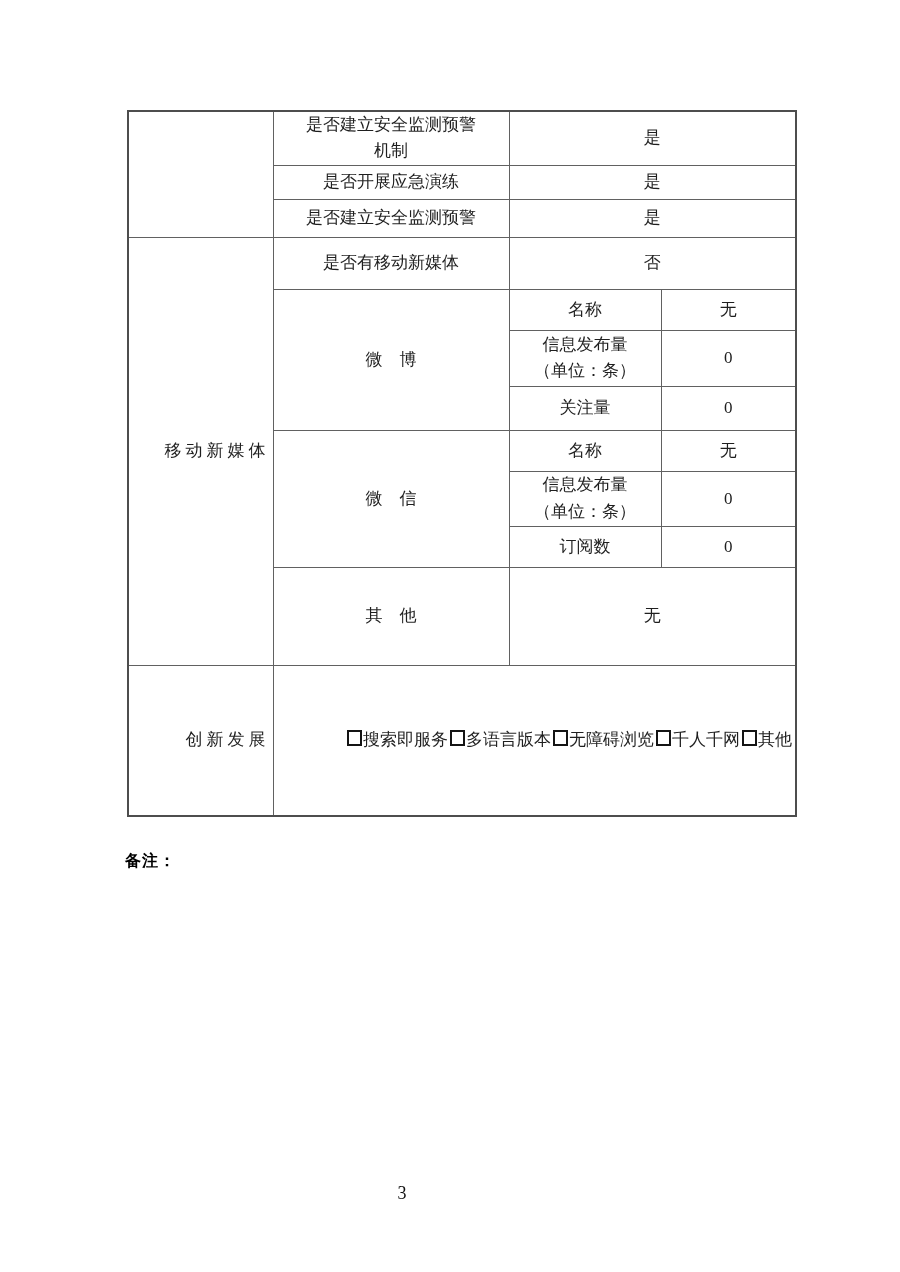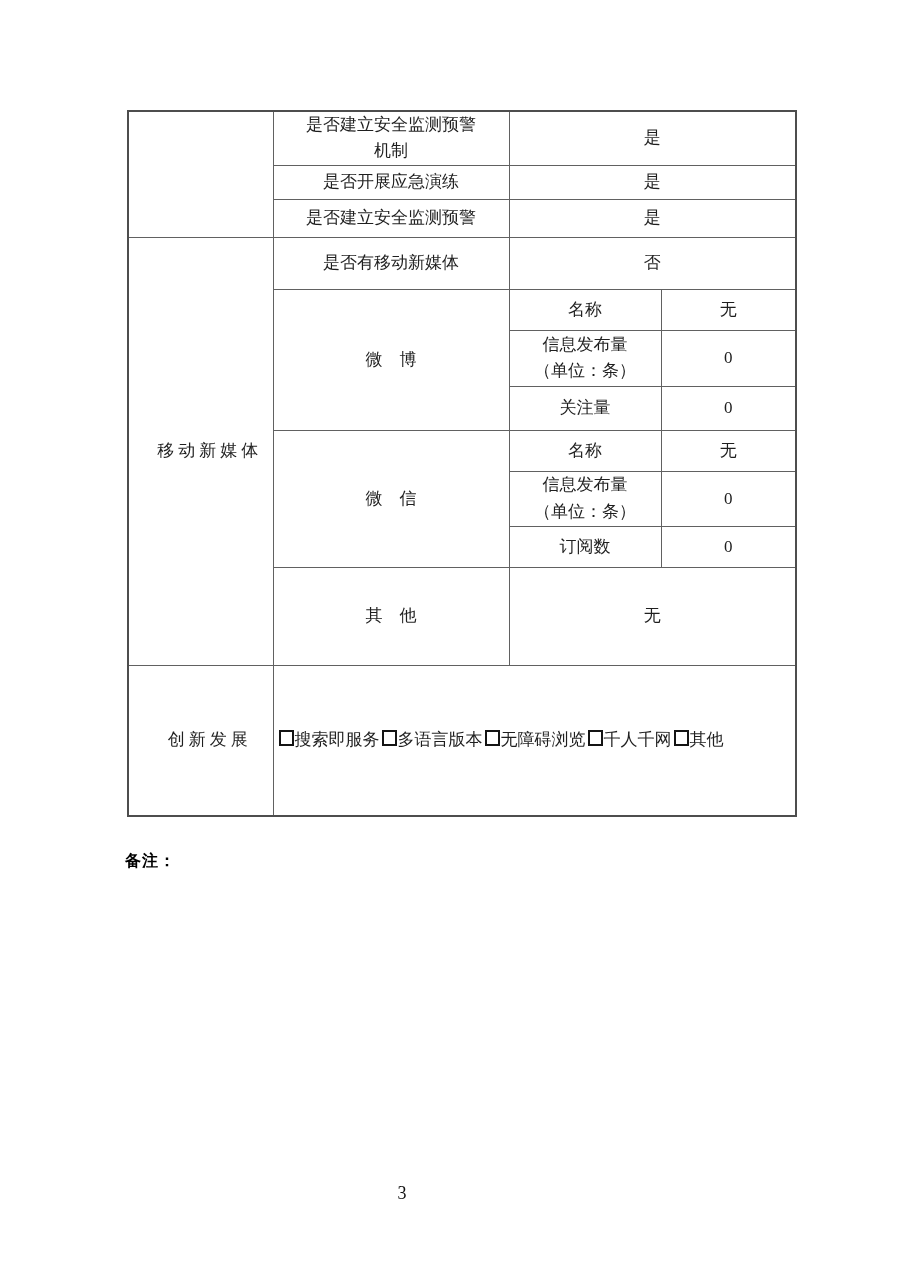--- a/index.html
+++ b/index.html
@@ -28,32 +28,32 @@
   td {
     border: 1px solid #616161;
     padding: 0 3px;
     text-align: center;
     vertical-align: middle;
     font-size: 17px;
     line-height: 1.55;
     overflow: hidden;
   }
   .pre { white-space: pre-line; }
-  .section-cell { letter-spacing: 4px; padding-left: 21px; }
+  .section-cell { letter-spacing: 4px; padding-left: 21px; text-align: right; }
   tr.h53  { height: 53px; }
   tr.h34  { height: 34px; }
   tr.h38  { height: 38px; }
   tr.h52  { height: 52px; }
   tr.h41  { height: 41px; }
   tr.h56  { height: 56px; }
   tr.h44  { height: 44px; }
   tr.h55  { height: 55px; }
   tr.h98  { height: 98px; }
   tr.h151 { height: 151px; margin-left: 36px; }
-  .innovation-cell { white-space: nowrap; text-align: left; }
+  .innovation-cell { white-space: nowrap; text-align: right; }
   .opt { display: inline-block; white-space: nowrap; }
   .checkbox {
     display: inline-block;
     width: 11px;
     height: 12px;
     border: 2px solid #141414;
     background: #ffffff;
     vertical-align: -1px;
     margin: 0 1px 0 2px;
   }

